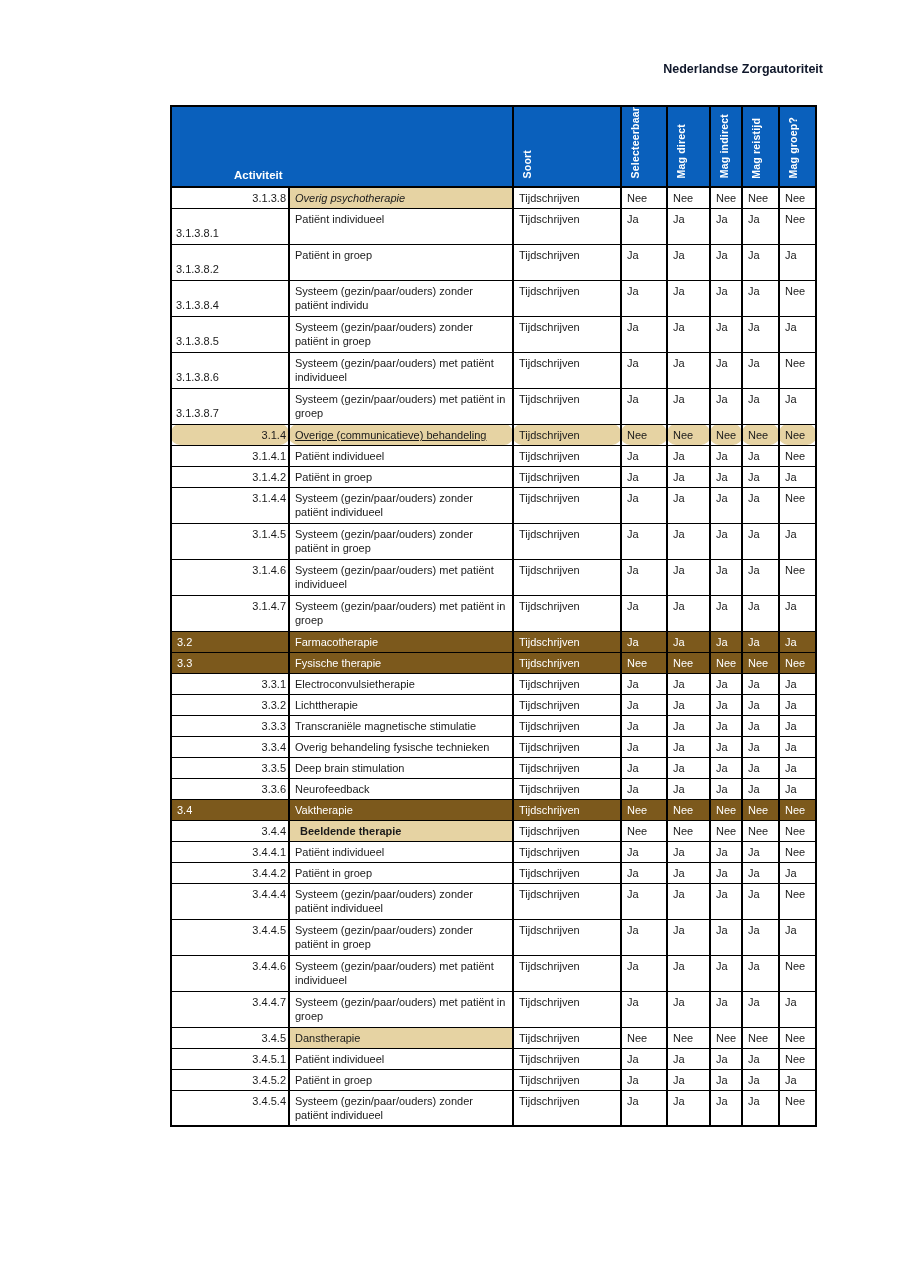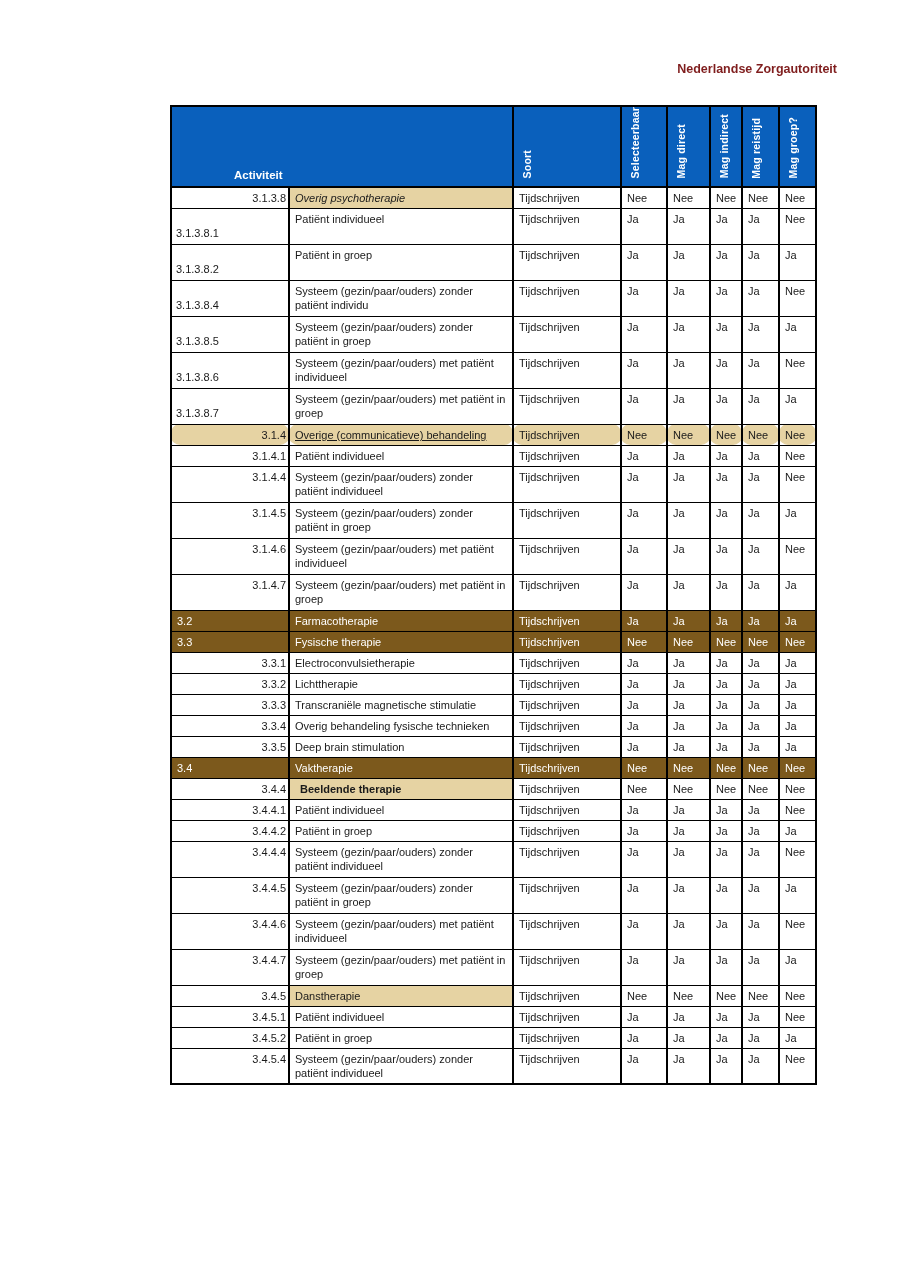--- a/index.html
+++ b/index.html
@@ -3,22 +3,22 @@
 <meta charset="utf-8">
 <style>
   * { margin: 0; padding: 0; box-sizing: border-box; }
   html, body { background: #ffffff; }
   body {
     width: 900px; height: 1273px; position: relative;
     font-family: "Liberation Sans", sans-serif;
     color: #1a1a1a;
   }
   .brand {
-    position: absolute; top: 62px; right: 63px;
-    font-size: 12.5px; font-weight: 700; color: #7f1d1d;
+    position: absolute; top: 62px; right: 77px;
+    font-size: 12.5px; font-weight: 700; color: #0f172a;
     letter-spacing: 0px;
   }
   .table-wrap { position: absolute; left: 170px; top: 105px; }
   table {
     border-collapse: collapse; table-layout: fixed; width: 645px;
     border: 2px solid #000;
     font-size: 11px;
   }
   th, td {
     border-left: 2px solid #000;
@@ -167,20 +167,30 @@
         <tr class="kind-item">
           <td class="c-code">3.1.4.1</td>
           <td class="c-activity">Patiënt individueel</td>
           <td class="c-soort">Tijdschrijven</td>
           <td class="c-value">Ja</td>
           <td class="c-value">Ja</td>
           <td class="c-value">Ja</td>
           <td class="c-value">Ja</td>
           <td class="c-value">Nee</td>
         </tr>
+        <tr class="kind-item">
+          <td class="c-code">3.1.4.2</td>
+          <td class="c-activity">Patiënt in groep</td>
+          <td class="c-soort">Tijdschrijven</td>
+          <td class="c-value">Ja</td>
+          <td class="c-value">Ja</td>
+          <td class="c-value">Ja</td>
+          <td class="c-value">Ja</td>
+          <td class="c-value">Ja</td>
+        </tr>
         <tr class="kind-item h-tall">
           <td class="c-code">3.1.4.4</td>
           <td class="c-activity">Systeem (gezin/paar/ouders) zonder patiënt individueel</td>
           <td class="c-soort">Tijdschrijven</td>
           <td class="c-value">Ja</td>
           <td class="c-value">Ja</td>
           <td class="c-value">Ja</td>
           <td class="c-value">Ja</td>
           <td class="c-value">Nee</td>
         </tr>
@@ -270,20 +280,30 @@
           <td class="c-soort">Tijdschrijven</td>
           <td class="c-value">Ja</td>
           <td class="c-value">Ja</td>
           <td class="c-value">Ja</td>
           <td class="c-value">Ja</td>
           <td class="c-value">Ja</td>
         </tr>
         <tr class="kind-item">
           <td class="c-code">3.3.5</td>
           <td class="c-activity">Deep brain stimulation</td>
+          <td class="c-soort">Tijdschrijven</td>
+          <td class="c-value">Ja</td>
+          <td class="c-value">Ja</td>
+          <td class="c-value">Ja</td>
+          <td class="c-value">Ja</td>
+          <td class="c-value">Ja</td>
+        </tr>
+        <tr class="kind-item">
+          <td class="c-code">3.3.6</td>
+          <td class="c-activity">Neurofeedback</td>
           <td class="c-soort">Tijdschrijven</td>
           <td class="c-value">Ja</td>
           <td class="c-value">Ja</td>
           <td class="c-value">Ja</td>
           <td class="c-value">Ja</td>
           <td class="c-value">Ja</td>
         </tr>
         <tr class="kind-section">
           <td class="c-code">3.4</td>
           <td class="c-activity">Vaktherapie</td>

